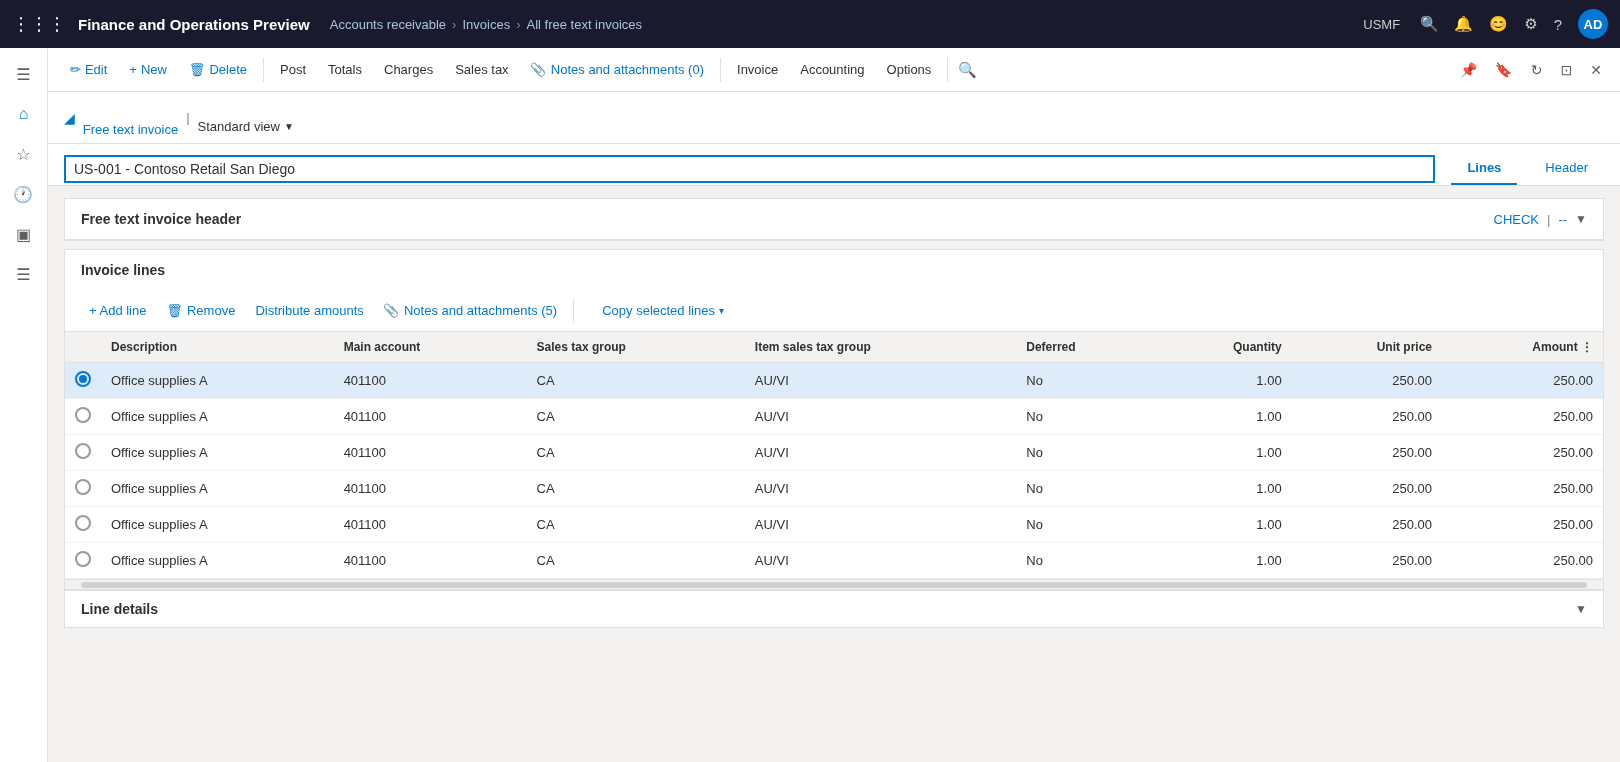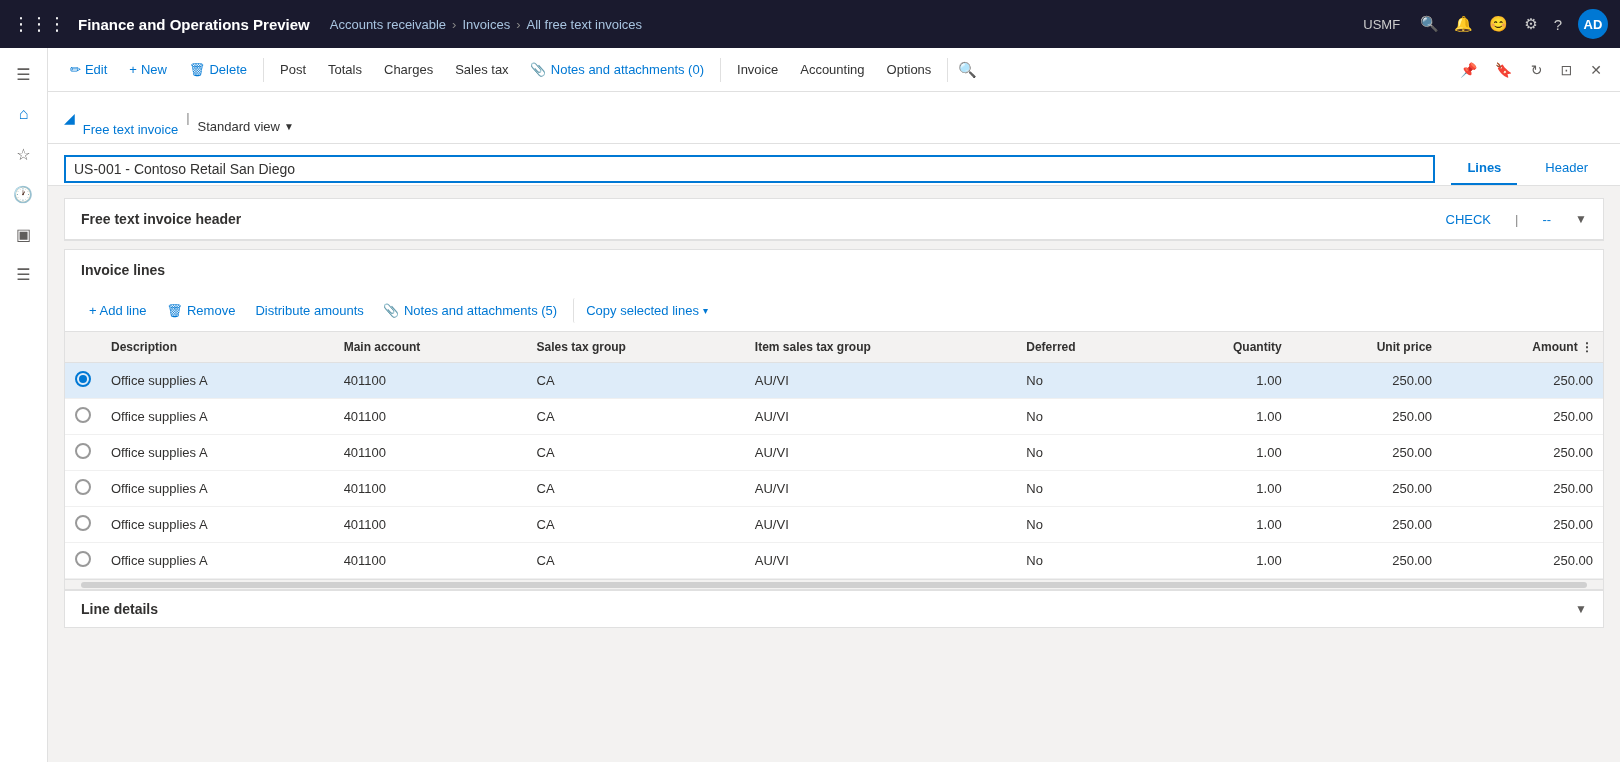--- a/index.html
+++ b/index.html
@@ -63,28 +63,28 @@
     .title-section .tab { padding: 8px 16px; cursor: pointer; font-size: 13px; color: #0078d4; border-bottom: 2px solid transparent; }
     .title-section .tab.active { color: #0078d4; border-bottom: 2px solid #0078d4; font-weight: 600; }
 
     
     .content-area { padding: 0 16px 16px 16px; }
 
     
     .section { background: #fff; border: 1px solid #e0e0e0; margin-top: 12px; }
     .section-header { padding: 12px 16px; display: flex; align-items: center; justify-content: space-between; border-bottom: 1px solid #e0e0e0; cursor: pointer; }
     .section-header .section-title { font-size: 14px; font-weight: 600; color: #323130; }
-    .section-header .check-area { display: flex; gap: 24px; color: #0078d4; font-size: 13px; }
+    .section-header .check-area { display: flex; gap: 8px; color: #0078d4; font-size: 13px; }
     .section-header .check-area .sep { color: #888; }
     .section-header .collapse-btn { cursor: pointer; color: #605e5c; font-size: 12px; }
 
     
     .lines-toolbar { padding: 8px 16px; display: flex; align-items: center; gap: 4px; border-bottom: 1px solid #e0e0e0; }
     .lines-toolbar .tb-btn { display: flex; align-items: center; gap: 4px; padding: 5px 8px; border: none; background: transparent; color: #0078d4; cursor: pointer; font-size: 13px; border-radius: 2px; white-space: nowrap; }
-    .lines-toolbar .tb-btn.sep-left { border-left: 1px solid #e0e0e0; margin-left: 4px; padding-left: 12px; }
+    .lines-toolbar .tb-btn.sep-left { border-left: 1px solid #e0e0e0; margin-left: 4px; padding-left: 28px; }
     .lines-toolbar .dropdown-arrow { font-size: 10px; }
 
     
     .data-table { width: 100%; border-collapse: collapse; }
     .data-table thead tr { background: #f3f2f1; }
     .data-table thead th { padding: 8px 10px; text-align: left; font-size: 12px; font-weight: 600; color: #323130; border-bottom: 1px solid #e0e0e0; white-space: nowrap; }
     .data-table thead th.right { text-align: right; }
     .data-table tbody tr { border-bottom: 1px solid #f0f0f0; }
     .data-table tbody tr.selected { background: #deecf9; }
     .data-table tbody td { padding: 8px 10px; font-size: 13px; color: #323130; white-space: nowrap; }

